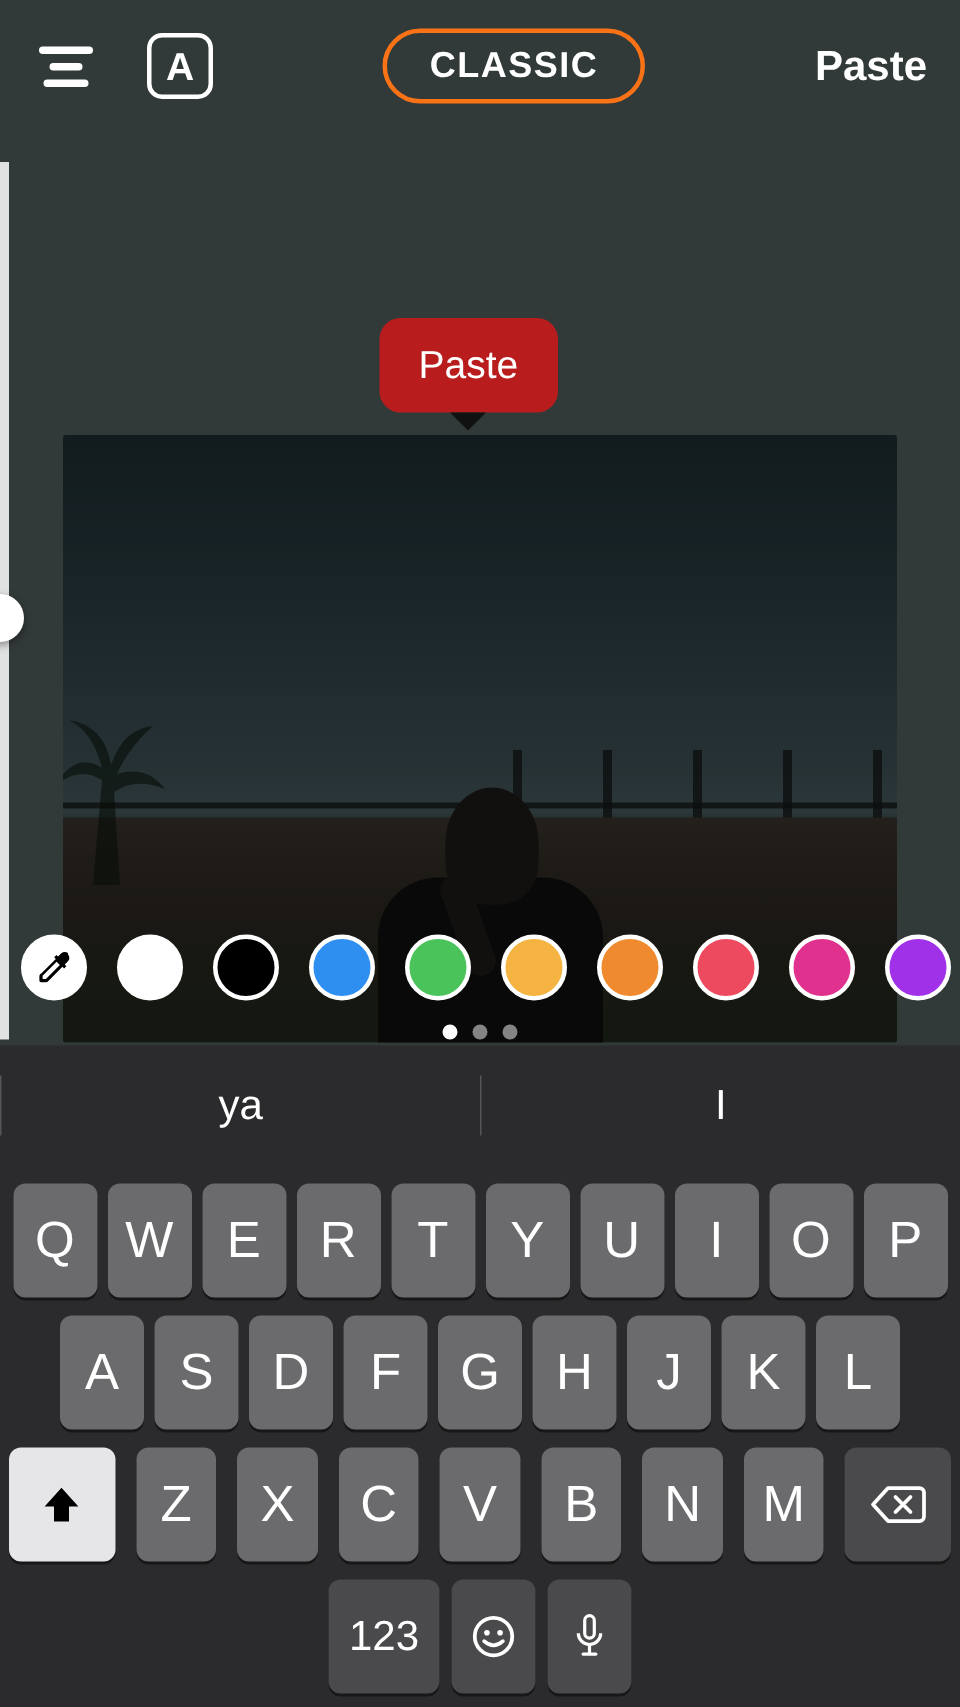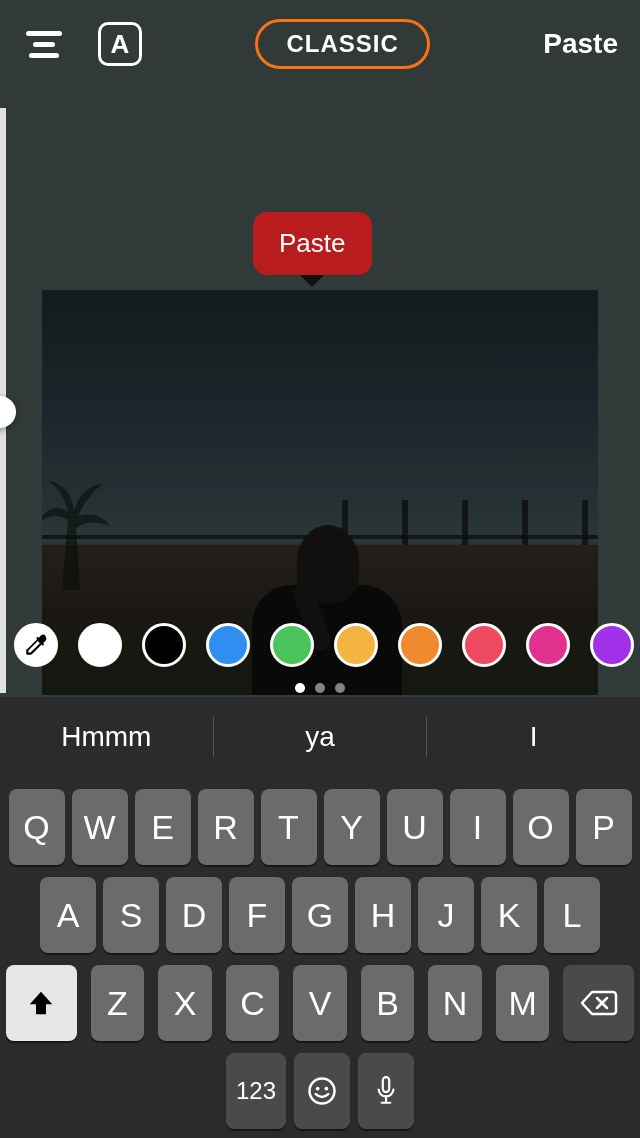--- a/index.html
+++ b/index.html
@@ -60,21 +60,21 @@
     .sug { flex: 1; text-align: center; color: #fff; font-size: 28px; cursor: pointer; }
     .sug-div { width: 1px; height: 40px; background: #555; }
     .krow { display: flex; justify-content: center; gap: 7px; padding: 0 6px; margin-top: 12px; }
     .key { height: 76px; border-radius: 8px; background: #6b6b6e; color: #fff; font-size: 34px; display: flex; align-items: center; justify-content: center; box-shadow: 0 2px 0 rgba(0,0,0,0.45); cursor: pointer; user-select: none; }
     .key.letter { width: 56px; }
     .key.dark { background: #4a4a4c; }
     .key.shift, .key.backspace { width: 74px; }
     .key.shift.active { background: #e6e6e8; color: #000; }
     .row3 { gap: 14px; }
     .row4 { gap: 8px; margin-top: 12px; }
-    .key.num { width: 60px; font-size: 24px; }
+    .key.num { width: 74px; font-size: 28px; }
     .key.emoji, .key.mic { width: 56px; font-size: 30px; }
     .key.space { flex: 1; font-size: 24px; }
     .key.return { width: 128px; font-size: 24px; }
     .shift-arrow { width: 30px; height: 30px; }
     .bksp-svg { width: 38px; height: 28px; }
   </style>
 </head>
 <body>
 
 <div class="screen">
@@ -130,21 +130,20 @@
       <div class="font-btn">
         <span>A</span>
       </div>
     </div>
     <div class="classic-pill">CLASSIC</div>
     <div class="done-btn">Paste</div>
   </div>
 
   <div class="keyboard">
     <div class="suggest-row">
-      <div class="sug">Hmmm</div>
       <div class="sug-div"></div>
       <div class="sug">ya</div>
       <div class="sug-div"></div>
       <div class="sug">I</div>
     </div>
     <div class="krow" id="krow1">
         <div class="key letter">Q</div>
         <div class="key letter">W</div>
         <div class="key letter">E</div>
         <div class="key letter">R</div>

